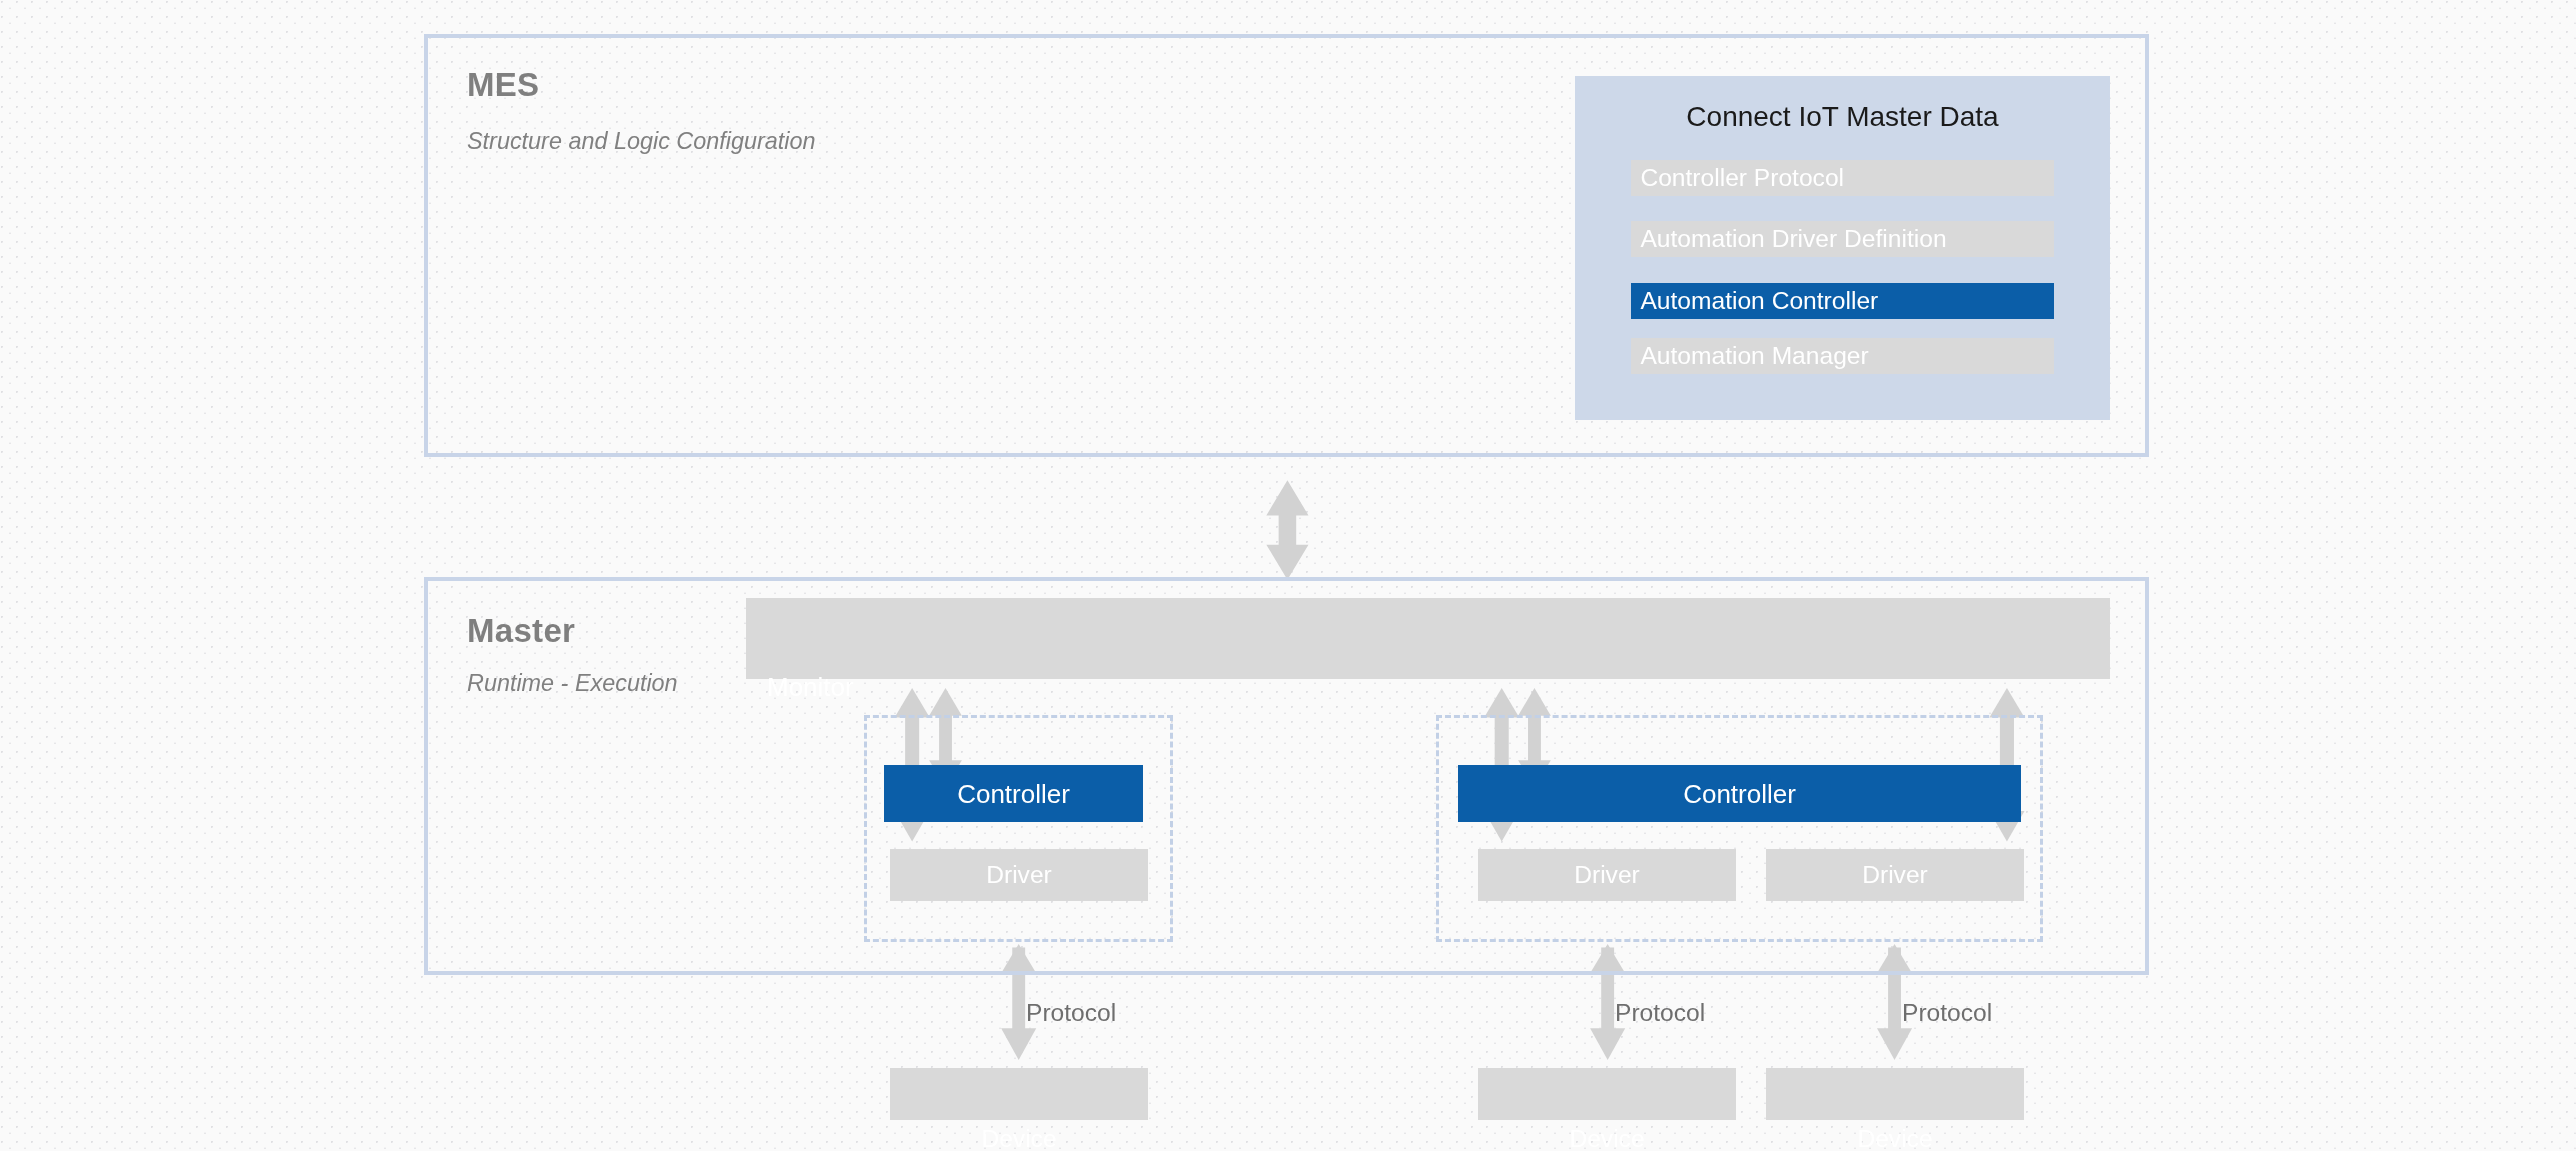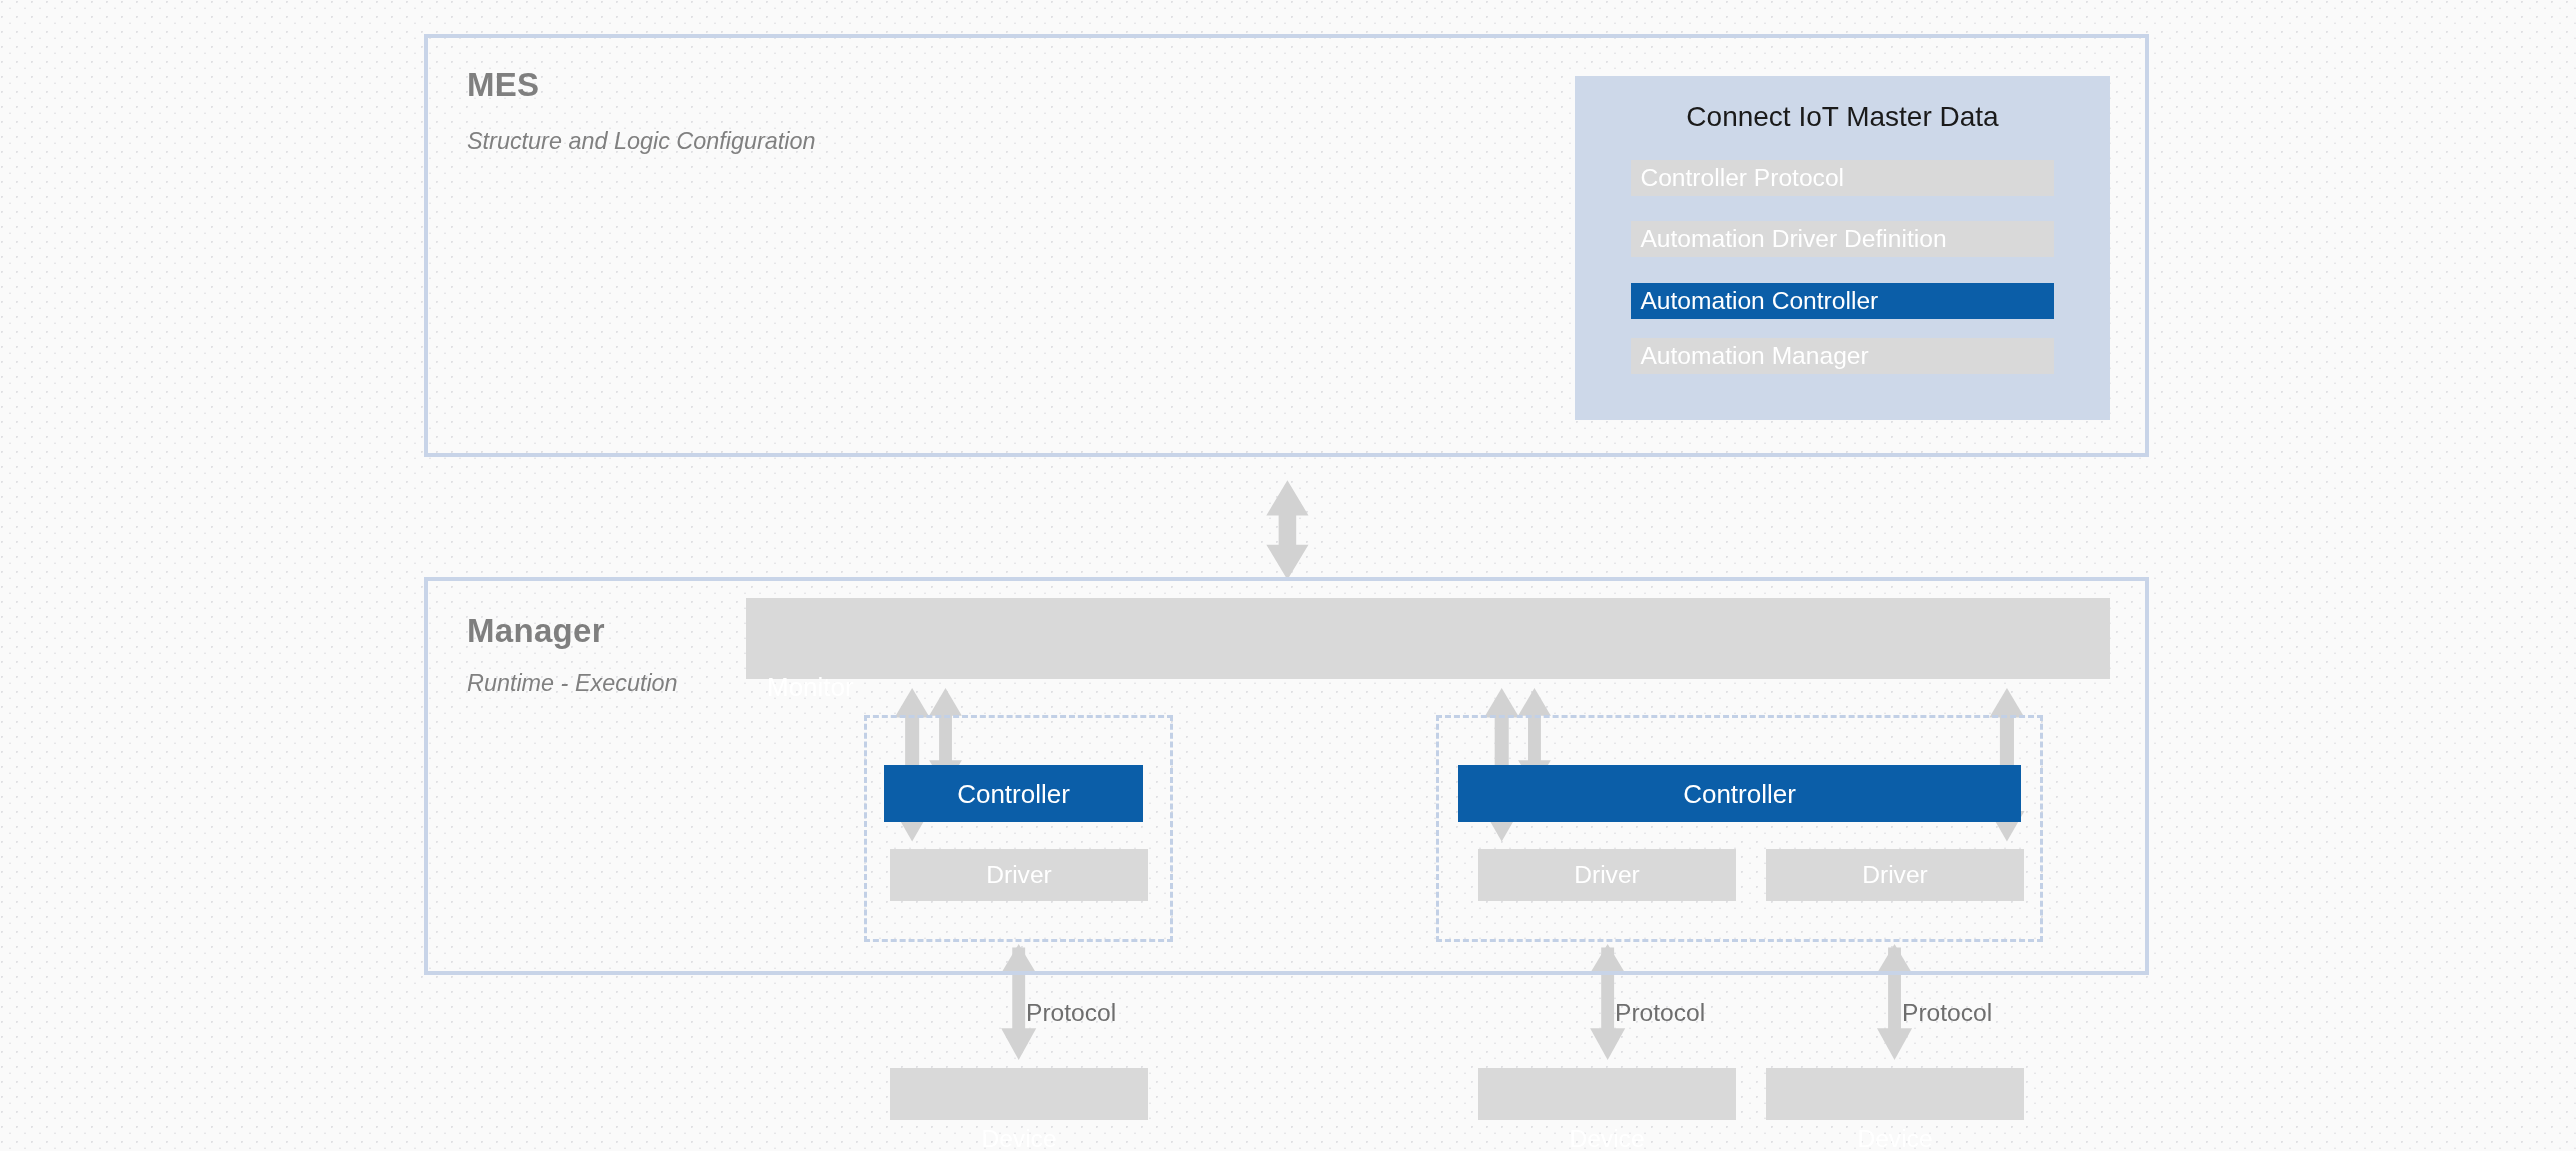--- a/index.html
+++ b/index.html
@@ -289,21 +289,21 @@
     <div id="iot-row-2" class="iot-row is-active">
       <span class="iot-row-label">Automation Controller</span>
     </div>
     <div id="iot-row-3" class="iot-row">
       <span class="iot-row-label">Automation Manager</span>
     </div>
   </div>
 
   <div id="mgr-panel" class="panel"></div>
 
-  <div id="mgr-title" class="section-heading">Manager</div>
+  <div id="mgr-title" class="section-heading">Master</div>
   <div id="mgr-sub" class="section-sub">Runtime - Execution</div>
 
   <div id="monitor-bar">
     <span id="monitor-label">Monitor</span>
   </div>
 
   <div id="group-left" class="ctrl-group"></div>
   <div id="group-right" class="ctrl-group"></div>
 
   <div id="controller-left" class="controller-bar">

